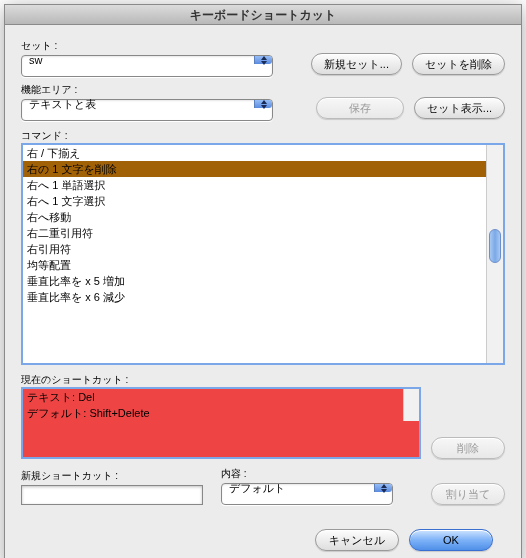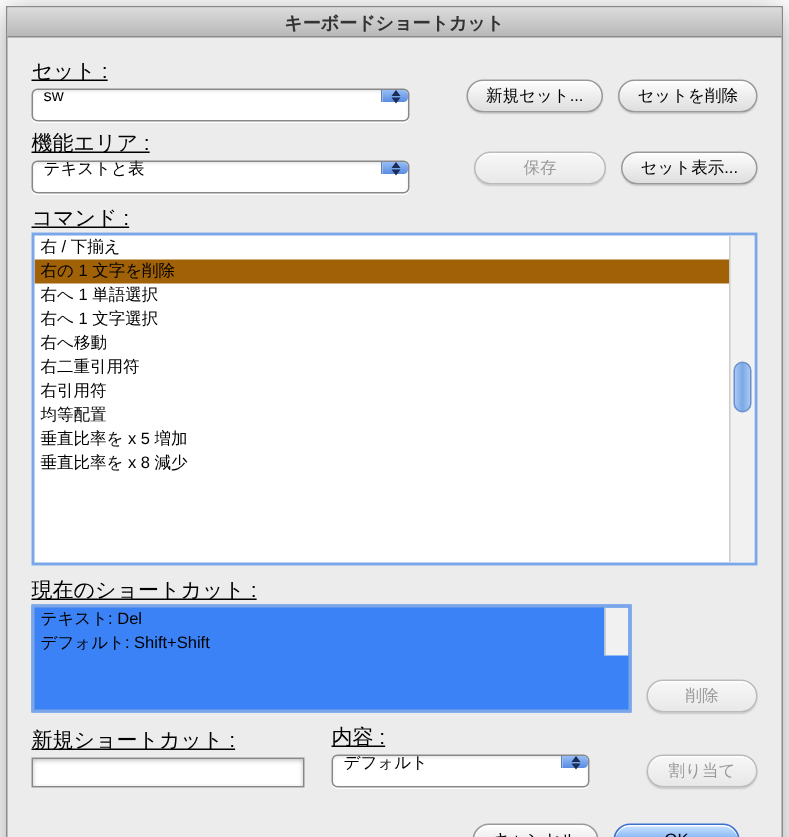--- a/index.html
+++ b/index.html
@@ -24,21 +24,21 @@
   border-bottom: 1px solid #8a8a8a;
   text-align: center;
   line-height: 20px;
   font-size: 12px;
   font-weight: bold;
   color: #333;
 }
 .content { padding: 14px 16px 10px 16px; }
 .row { display: flex; gap: 10px; margin-bottom: 6px; }
 .col { display: flex; flex-direction: column; }
-.lbl { font-size: 14px; color: #000; margin-bottom: 2px; text-decoration: underline; }
+.lbl { font-size: 10px; color: #000; margin-bottom: 2px; }
 
 .select {
   display:flex; align-items:center; justify-content:space-between;
   height: 22px; background:#fff; border:1px solid #888; border-radius:4px;
   box-shadow: inset 0 1px 2px rgba(0,0,0,0.1), 0 1px 0 #fff;
   padding: 0 0 12px 7px; position:relative;
 }
 .select .arrows {
   width: 18px; height: 100%;
   background: linear-gradient(#96bdf6, #5a8be0);
@@ -77,21 +77,21 @@
 }
 .list-scroll .track { position:absolute; top:0; bottom:0; left:0; right:0; }
 .list-scroll .thumb {
   position:absolute; right:2px; left:2px; top:84px; height:34px;
   border-radius:7px;
   background: linear-gradient(to right, #a9c8f4, #7aa9e6, #a9c8f4);
   border:1px solid #6b8fcb;
 }
 
 .shortlist {
-  border:2px solid #7ba6e8; background:#3b82f6; height:72px; width:463px;
+  border:2px solid #7ba6e8; background:#ef4444; height:72px; width:463px;
   overflow:hidden;
 }
 .shortlist .items { padding:0; }
 .shortlist .item { height:16px; line-height:16px; padding:0 4px;}
 .inner-wrap { display:flex; }
 .inner-wrap .cwrap { width:382px; }
 .short-scroll { width:16px; border-left:1px solid #ccc; background:#f1f1f1; }
 
 .text-input {
   height:20px; width:182px; background:#fff; border:1px solid #888;
@@ -156,39 +156,39 @@
         <div class="items" id="cmd-items">
             <div class="item">右 / 下揃え</div>
             <div class="item selected">右の 1 文字を削除</div>
             <div class="item">右へ 1 単語選択</div>
             <div class="item">右へ 1 文字選択</div>
             <div class="item">右へ移動</div>
             <div class="item">右二重引用符</div>
             <div class="item">右引用符</div>
             <div class="item">均等配置</div>
             <div class="item">垂直比率を x 5 増加</div>
-            <div class="item">垂直比率を x 8 減少</div>
+            <div class="item">垂直比率を x 6 減少</div>
           </div>
         <div class="list-scroll">
           <div class="track">
               <div class="thumb"></div>
             </div>
         </div>
       </div>
     </div>
 
     <div class="section">
       <span class="lbl">現在のショートカット :</span>
       <div style="display:flex; gap:10px;">
         <div class="shortlist">
           <div class="inner-wrap">
             <div class="cwrap">
               <div class="items" id="cur-items">
                   <div class="item">テキスト: Del</div>
-                  <div class="item">デフォルト: Shift+Shift</div>
+                  <div class="item">デフォルト: Shift+Delete</div>
                 </div>
             </div>
             <div class="short-scroll"></div>
           </div>
         </div>
         <div class="delete-col">
           <span class="aqua-btn disabled" style="min-width:74px;">削除</span>
         </div>
       </div>
     </div>

